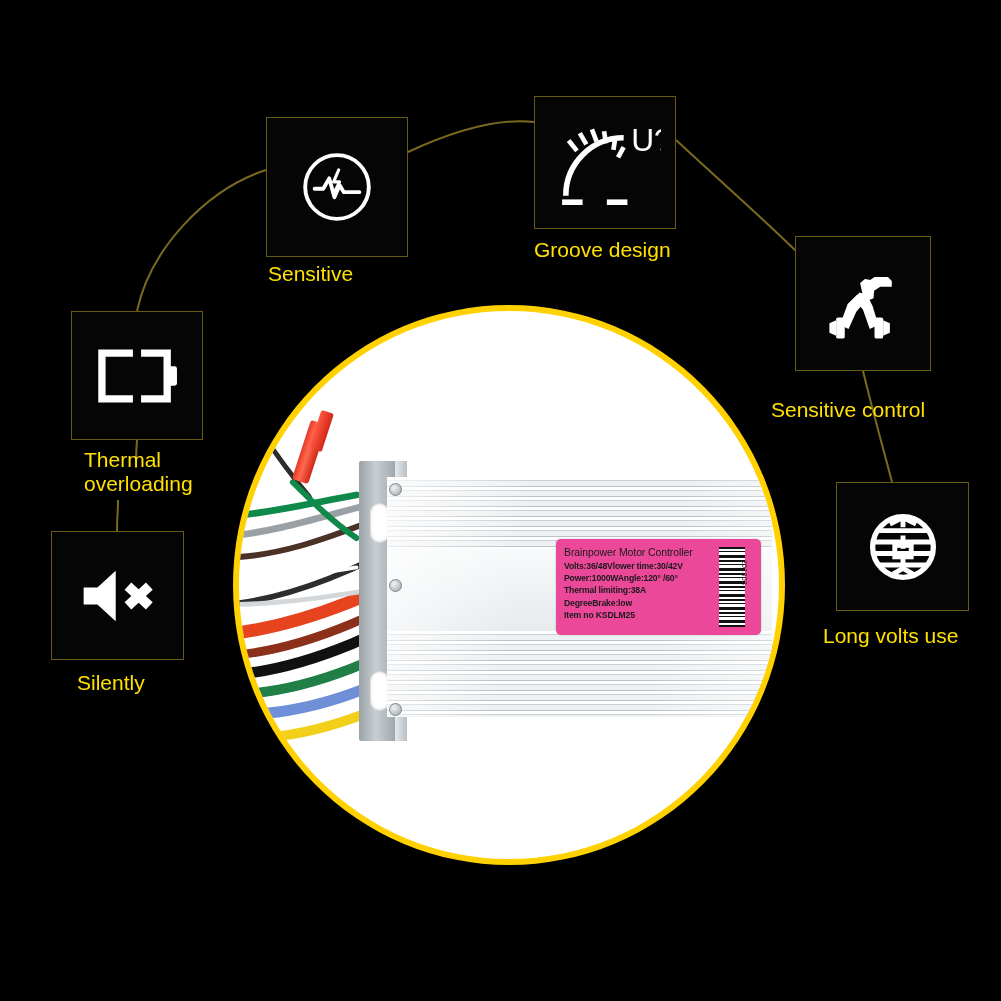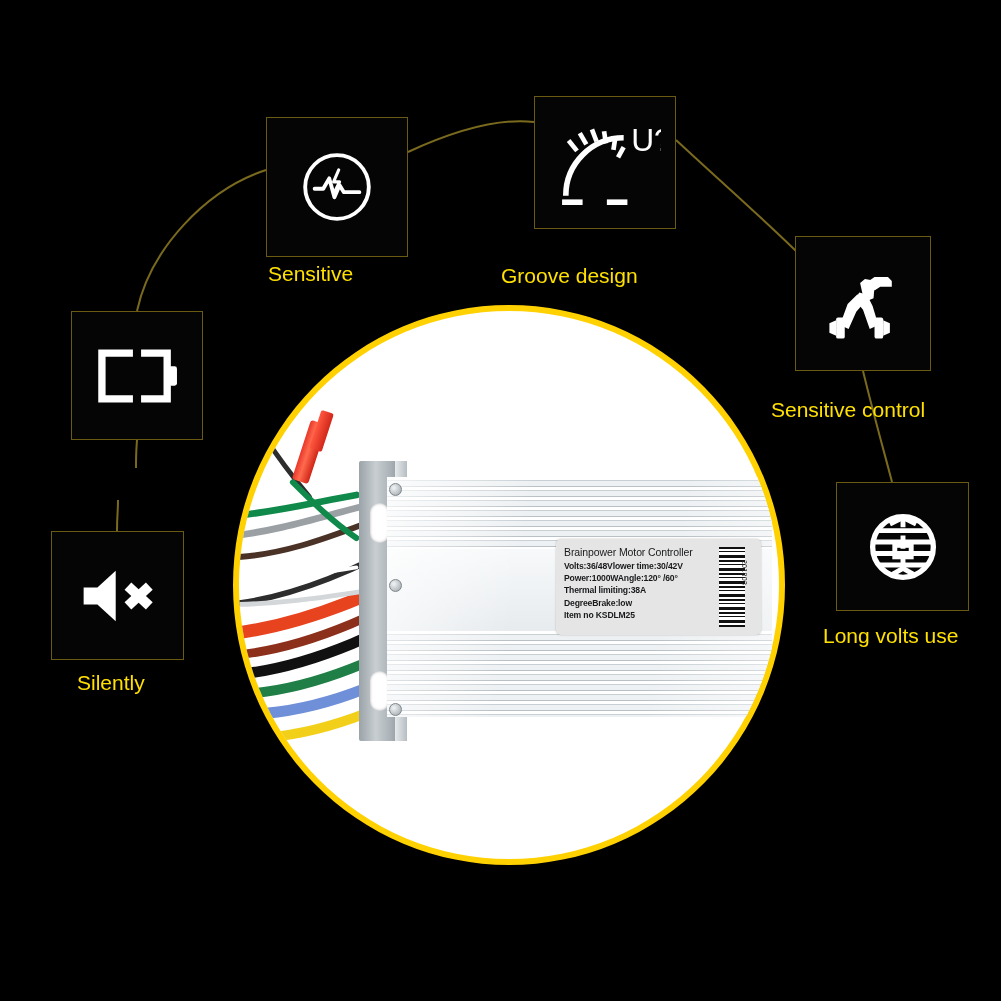--- a/index.html
+++ b/index.html
@@ -64,21 +64,21 @@
   .screw{
     position:absolute;width:13px;height:13px;border-radius:50%;
     background:radial-gradient(circle at 35% 35%,#f2f5f6,#9aa2a7);
     border:1px solid #7e868b;
     box-sizing:border-box;
   }
 
   
   .sticker{
     position:absolute;left:317px;top:228px;width:205px;height:96px;
-    background:#e5e5e5;border-radius:5px;
+    background:#ec4899;border-radius:5px;
     box-shadow:0 0 2px rgba(0,0,0,.25);
   }
   .sticker-txt{
     position:absolute;left:8px;top:6px;width:150px;
     color:#18191b;
     font-family:"Liberation Sans",sans-serif;
     line-height:1.42;
   }
   .sticker-title{font-size:10.5px;font-weight:400;letter-spacing:-.1px;white-space:nowrap;}
   .sticker-line{font-size:8.6px;font-weight:700;letter-spacing:-.15px;white-space:nowrap;}
@@ -219,21 +219,21 @@
         <line x1="46" y1="19" x2="51" y2="32"></line>
         <line x1="59" y1="21" x2="61" y2="34"></line>
         <line x1="71" y1="28" x2="69" y2="41"></line>
         <line x1="80" y1="38" x2="74" y2="49"></line>
       </g>
       <line x1="14" y1="97" x2="36" y2="97" stroke="#fff" stroke-width="6"></line>
       <line x1="62" y1="97" x2="84" y2="97" stroke="#fff" stroke-width="6"></line>
       <text x="88" y="42" fill="#fff" font-family="Liberation Sans, sans-serif" font-size="34">U?</text>
     </svg>
   </div>
-  <div class="flabel" style="left:501px;top:238px;margin-top:26px;">Groove design</div>
+  <div class="flabel" style="left:534px;top:238px;">Groove design</div>
 
   <div class="fbox" style="left:795px;top:236px;width:136px;height:135px;">
     <svg class="icon-svg" width="96" height="98" viewBox="0 0 100 100">
       <g fill="#fff">
         <path d="M47,28 L52,24 L58,25 L62,31 L61,44 L56,46 L50,42 Z"></path>
         <path d="M56,26 L62,22 L76,22 L80,26 L80,32 L74,32 L68,32 L62,36 Z"></path>
         <path d="M46,38 L54,40 L60,52 L66,72 L57,76 L50,56 L42,46 Z"></path>
         <path d="M52,40 L44,40 L34,50 L26,72 L35,76 L43,58 L50,50 Z"></path>
         <rect x="22" y="64" width="9" height="22" rx="2"></rect>
         <rect x="62" y="64" width="9" height="22" rx="2"></rect>
@@ -281,14 +281,16 @@
 
   <div class="fbox" style="left:71px;top:311px;width:132px;height:129px;">
     <svg class="icon-svg" width="90" height="62" viewBox="0 0 110 76">
       <g fill="none" stroke="#fff" stroke-width="9" stroke-linejoin="miter">
         <path d="M50,10 L12,10 L12,66 L50,66"></path>
         <path d="M60,10 L92,10 L92,66 L60,66"></path>
       </g>
       <rect x="94" y="26" width="10" height="24" rx="3" fill="#fff"></rect>
     </svg>
   </div>
+  <div class="flabel" style="left:84px;top:448px;">Thermal
+overloading</div>
 
 </div>
 
 </body></html>

